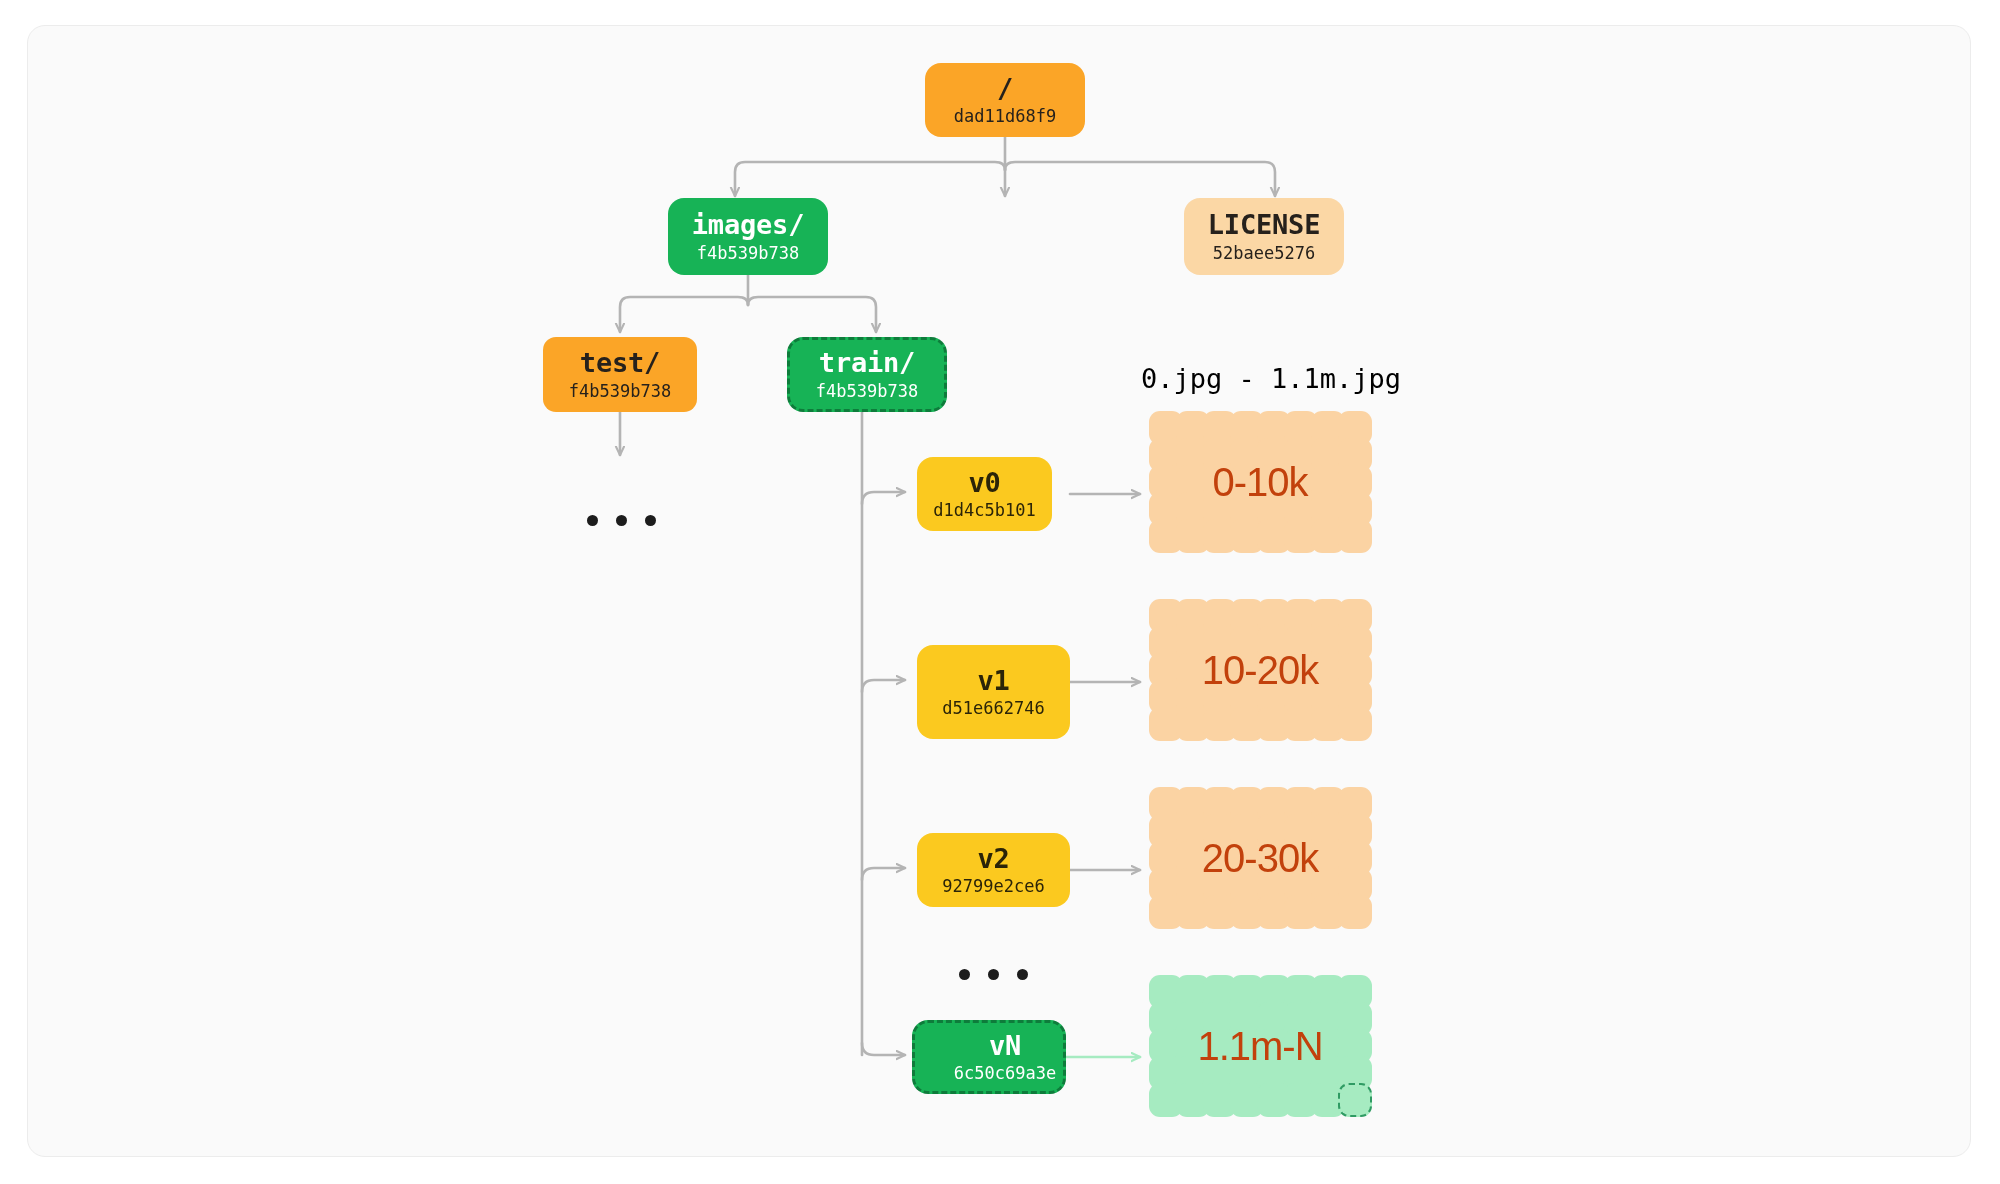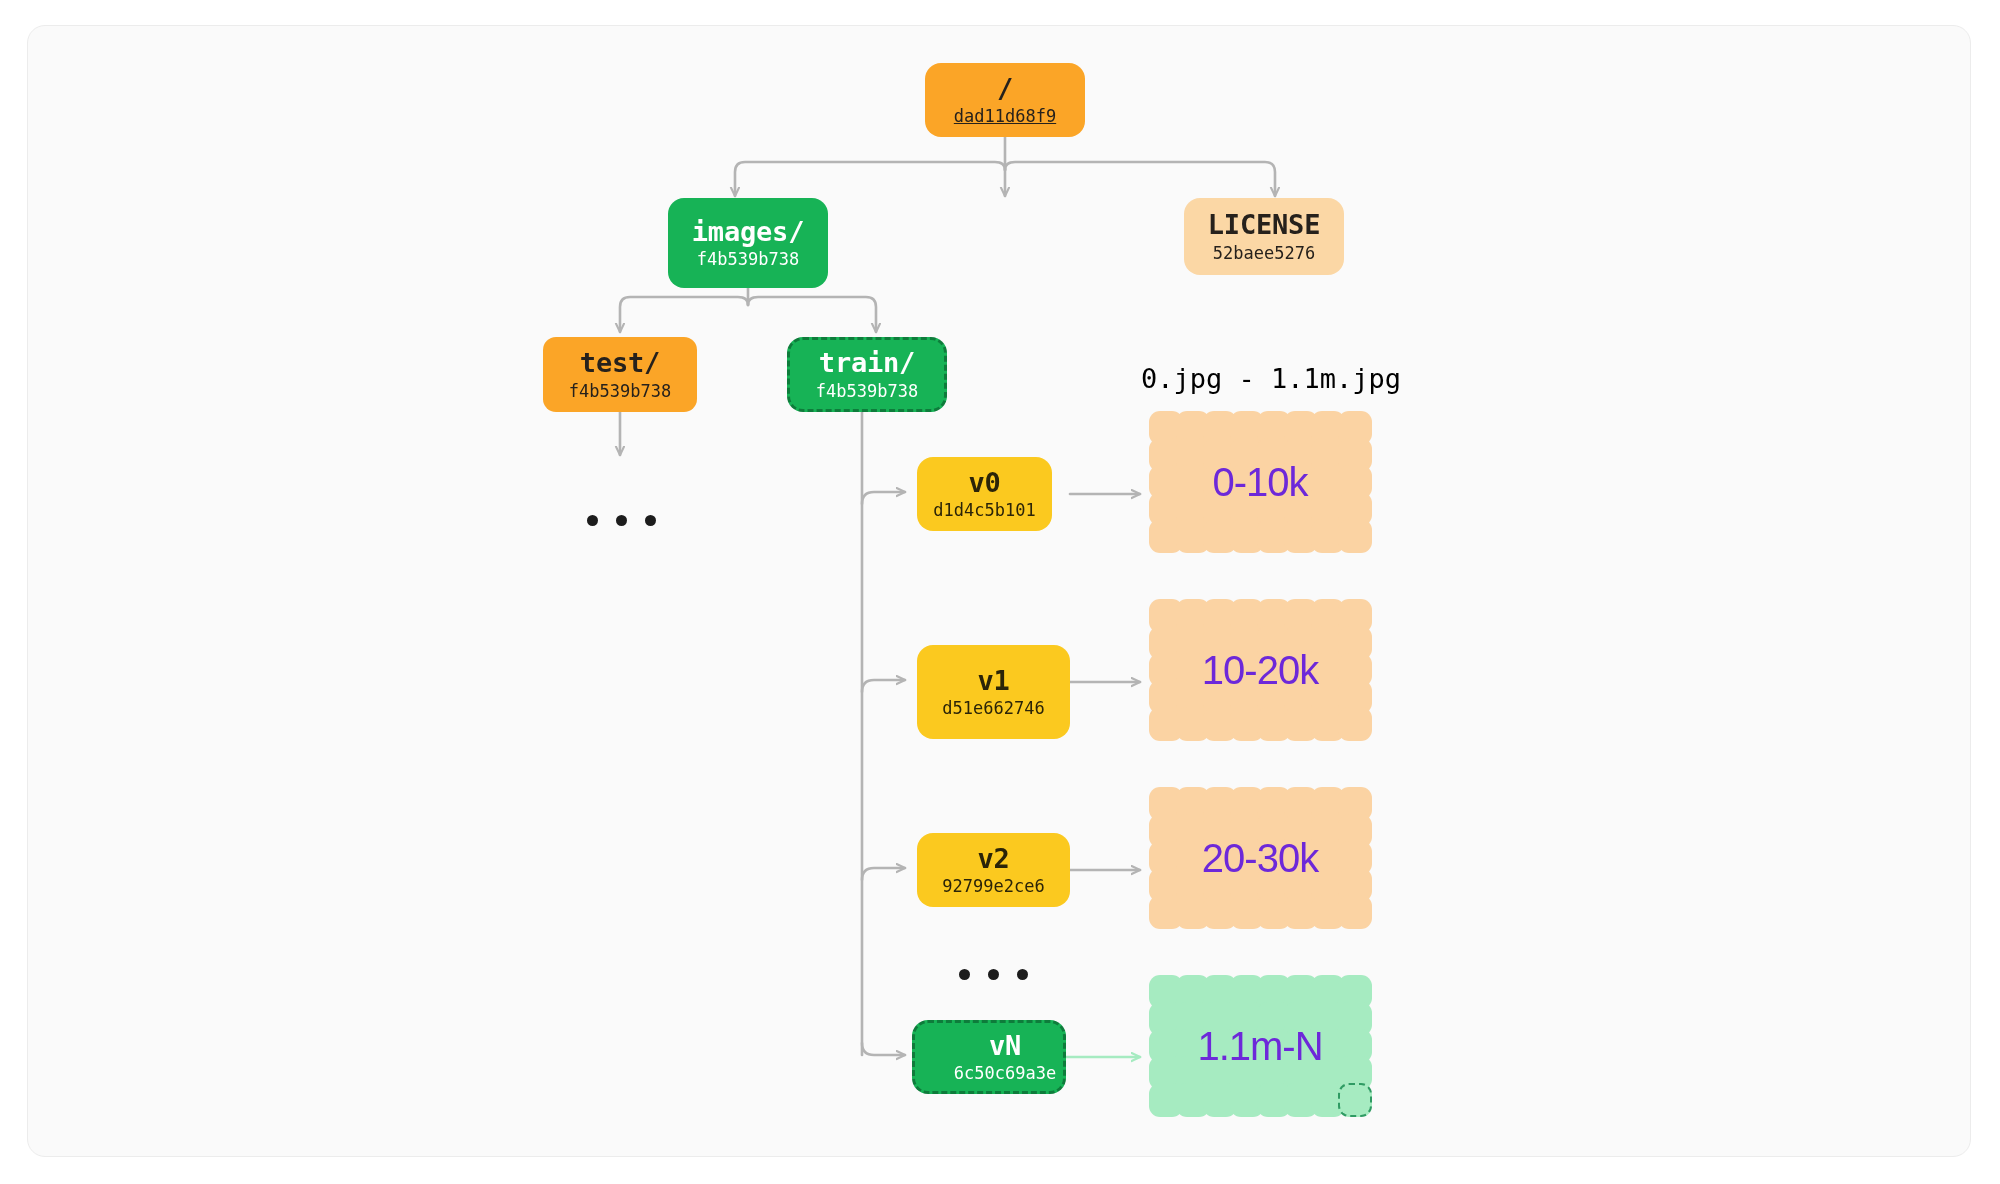--- a/index.html
+++ b/index.html
@@ -114,21 +114,21 @@
   }
   .grid-label {
     position: absolute;
     left: 0; right: 0;
     top: 50%;
     transform: translateY(-50%);
     text-align: center;
     font-family: "Liberation Sans", sans-serif;
     font-weight: normal;
     font-size: 40px;
-    color: #6d28d9;
+    color: #c2410c;
     letter-spacing: -1px;
     pointer-events: none;
   }
 </style>
 </head>
 <body>
 
 <div id="stage">
 
   <div id="card"></div>
@@ -174,24 +174,24 @@
       <path d="M1070,870 L1140,870" marker-end="url(#arrow)"></path>
     </g>
 
     <g fill="none" stroke="#a6ebc1" stroke-width="2.6" stroke-linecap="round">
       <path d="M1065,1057 L1140,1057" marker-end="url(#arrowMint)"></path>
     </g>
   </svg>
 
   <div class="node t-orange" style="left:925px; top:63px; width:160px; height:74px;">
     <div class="n-title" style="font-size:27px;">/</div>
-    <div class="n-hash" style="font-size:17px;text-decoration:underline;">dad11d68f9</div>
-  </div>
-
-  <div class="node t-green" style="left:668px; top:198px; width:160px; height:90px;">
+    <div class="n-hash" style="font-size:17px;">dad11d68f9</div>
+  </div>
+
+  <div class="node t-green" style="left:668px; top:198px; width:160px; height:77px;">
     <div class="n-title" style="font-size:27px;">images/</div>
     <div class="n-hash" style="font-size:17px;">f4b539b738</div>
   </div>
 
 
   <div class="node t-peach" style="left:1184px; top:198px; width:160px; height:77px;">
     <div class="n-title" style="font-size:27px;">LICENSE</div>
     <div class="n-hash" style="font-size:17px;">52baee5276</div>
   </div>
 

